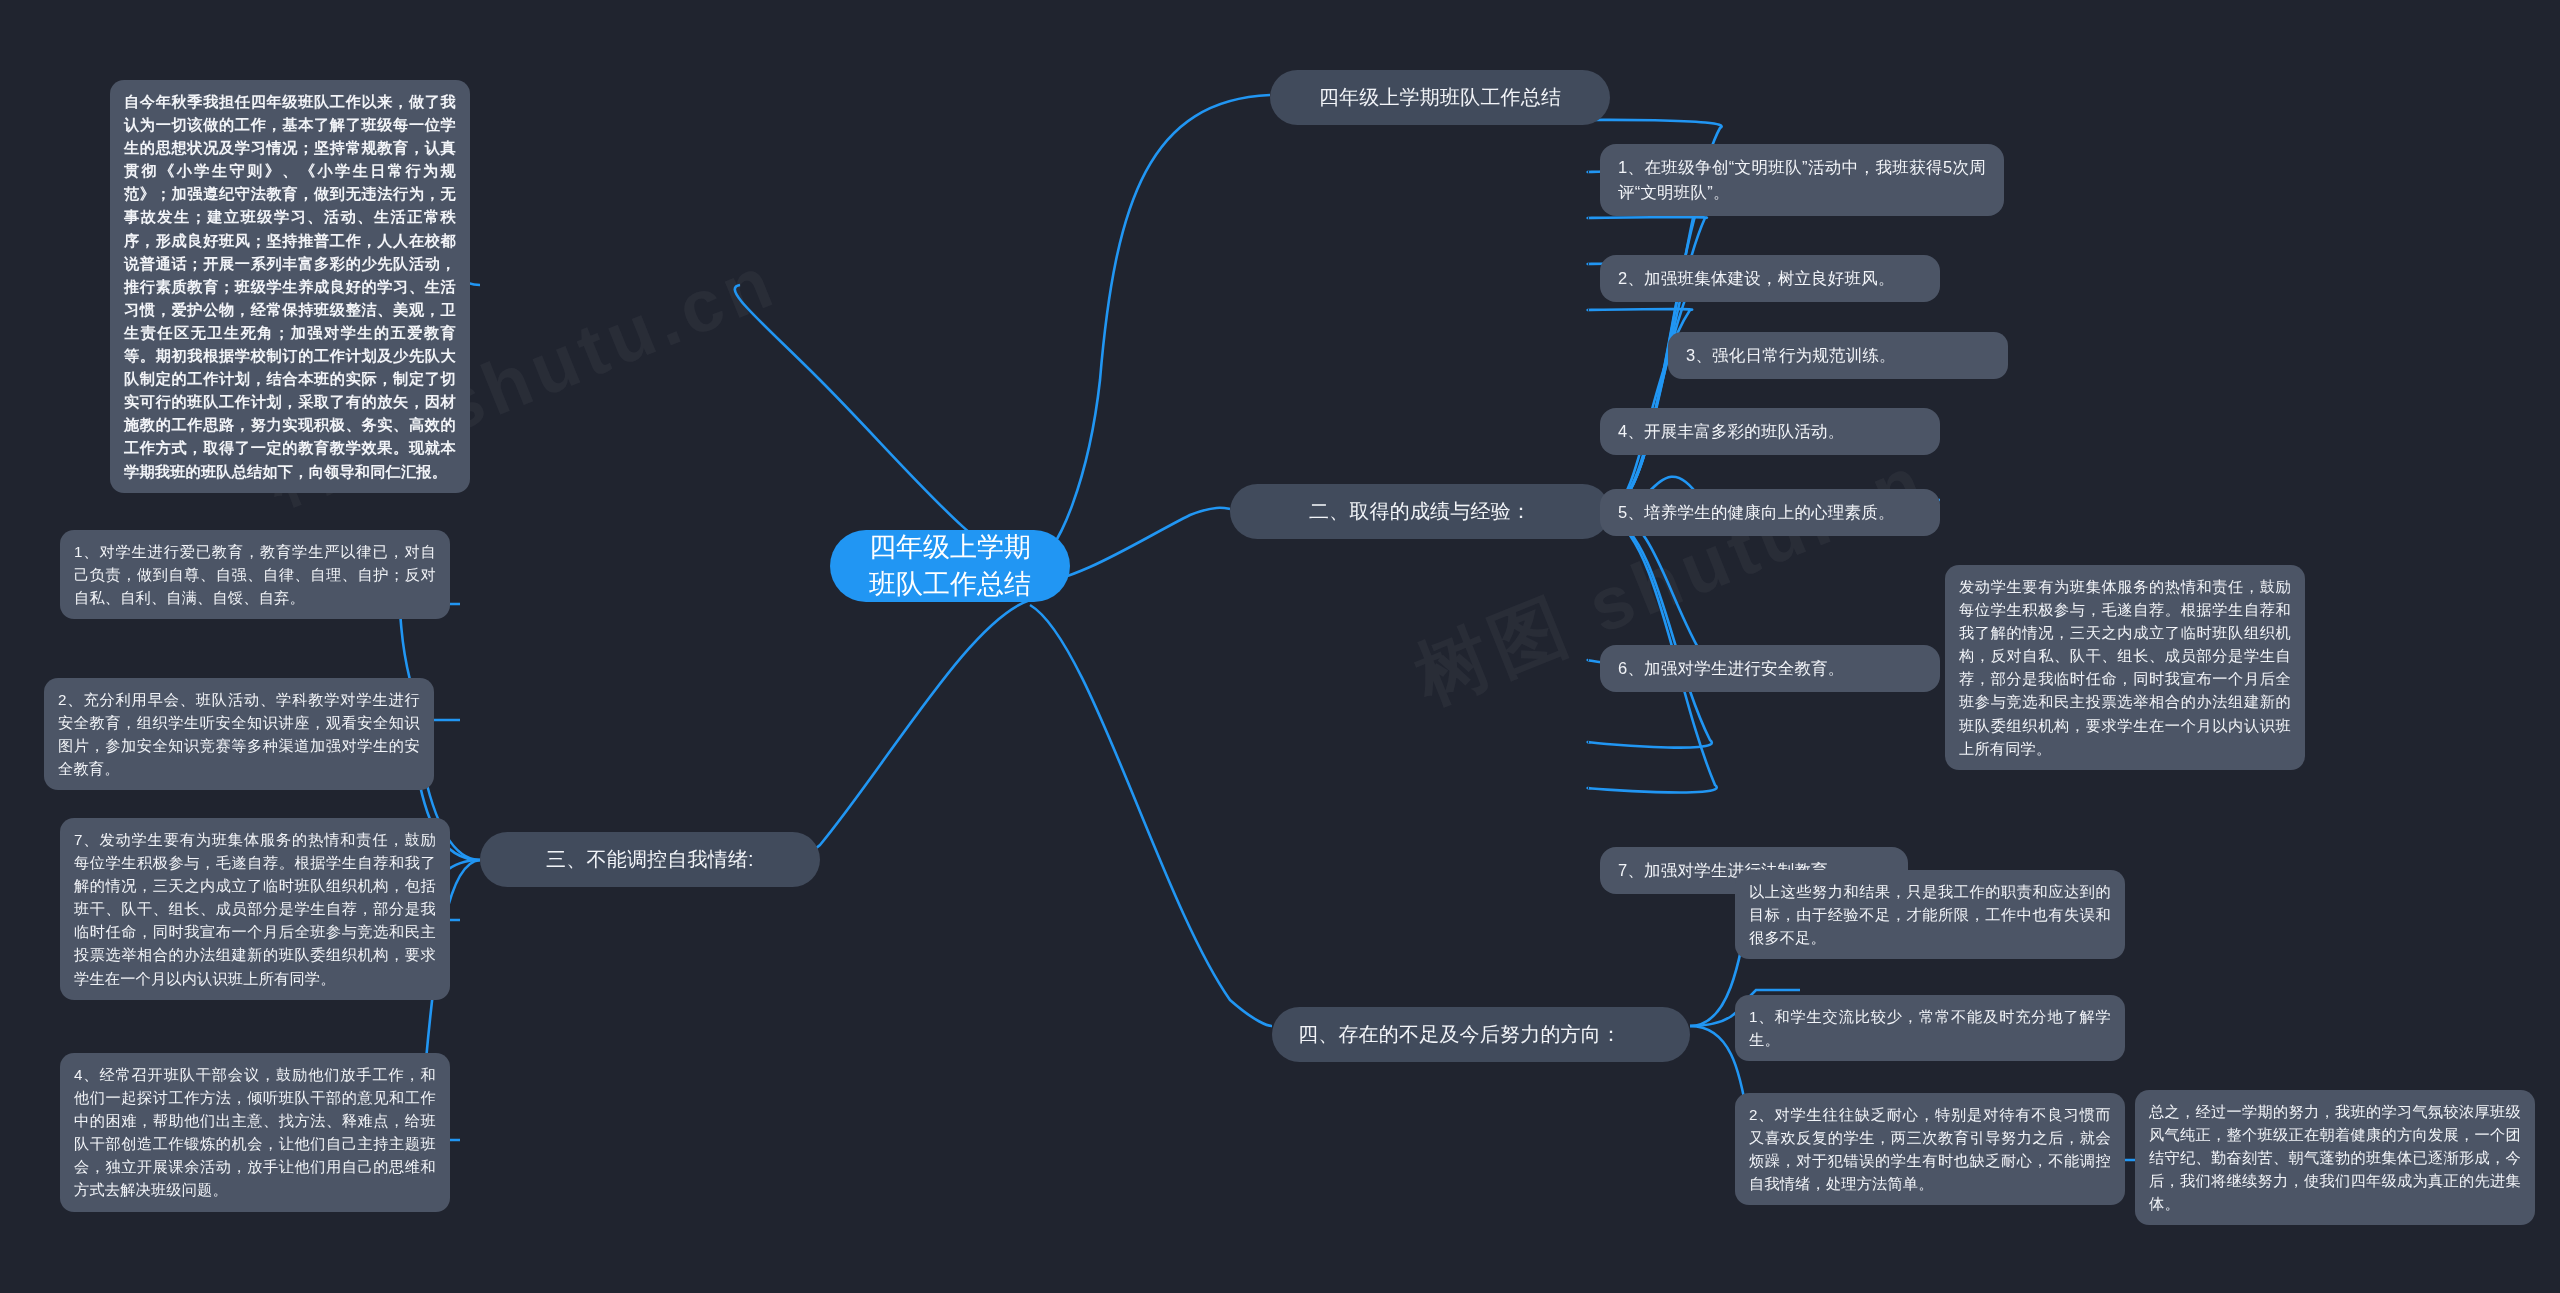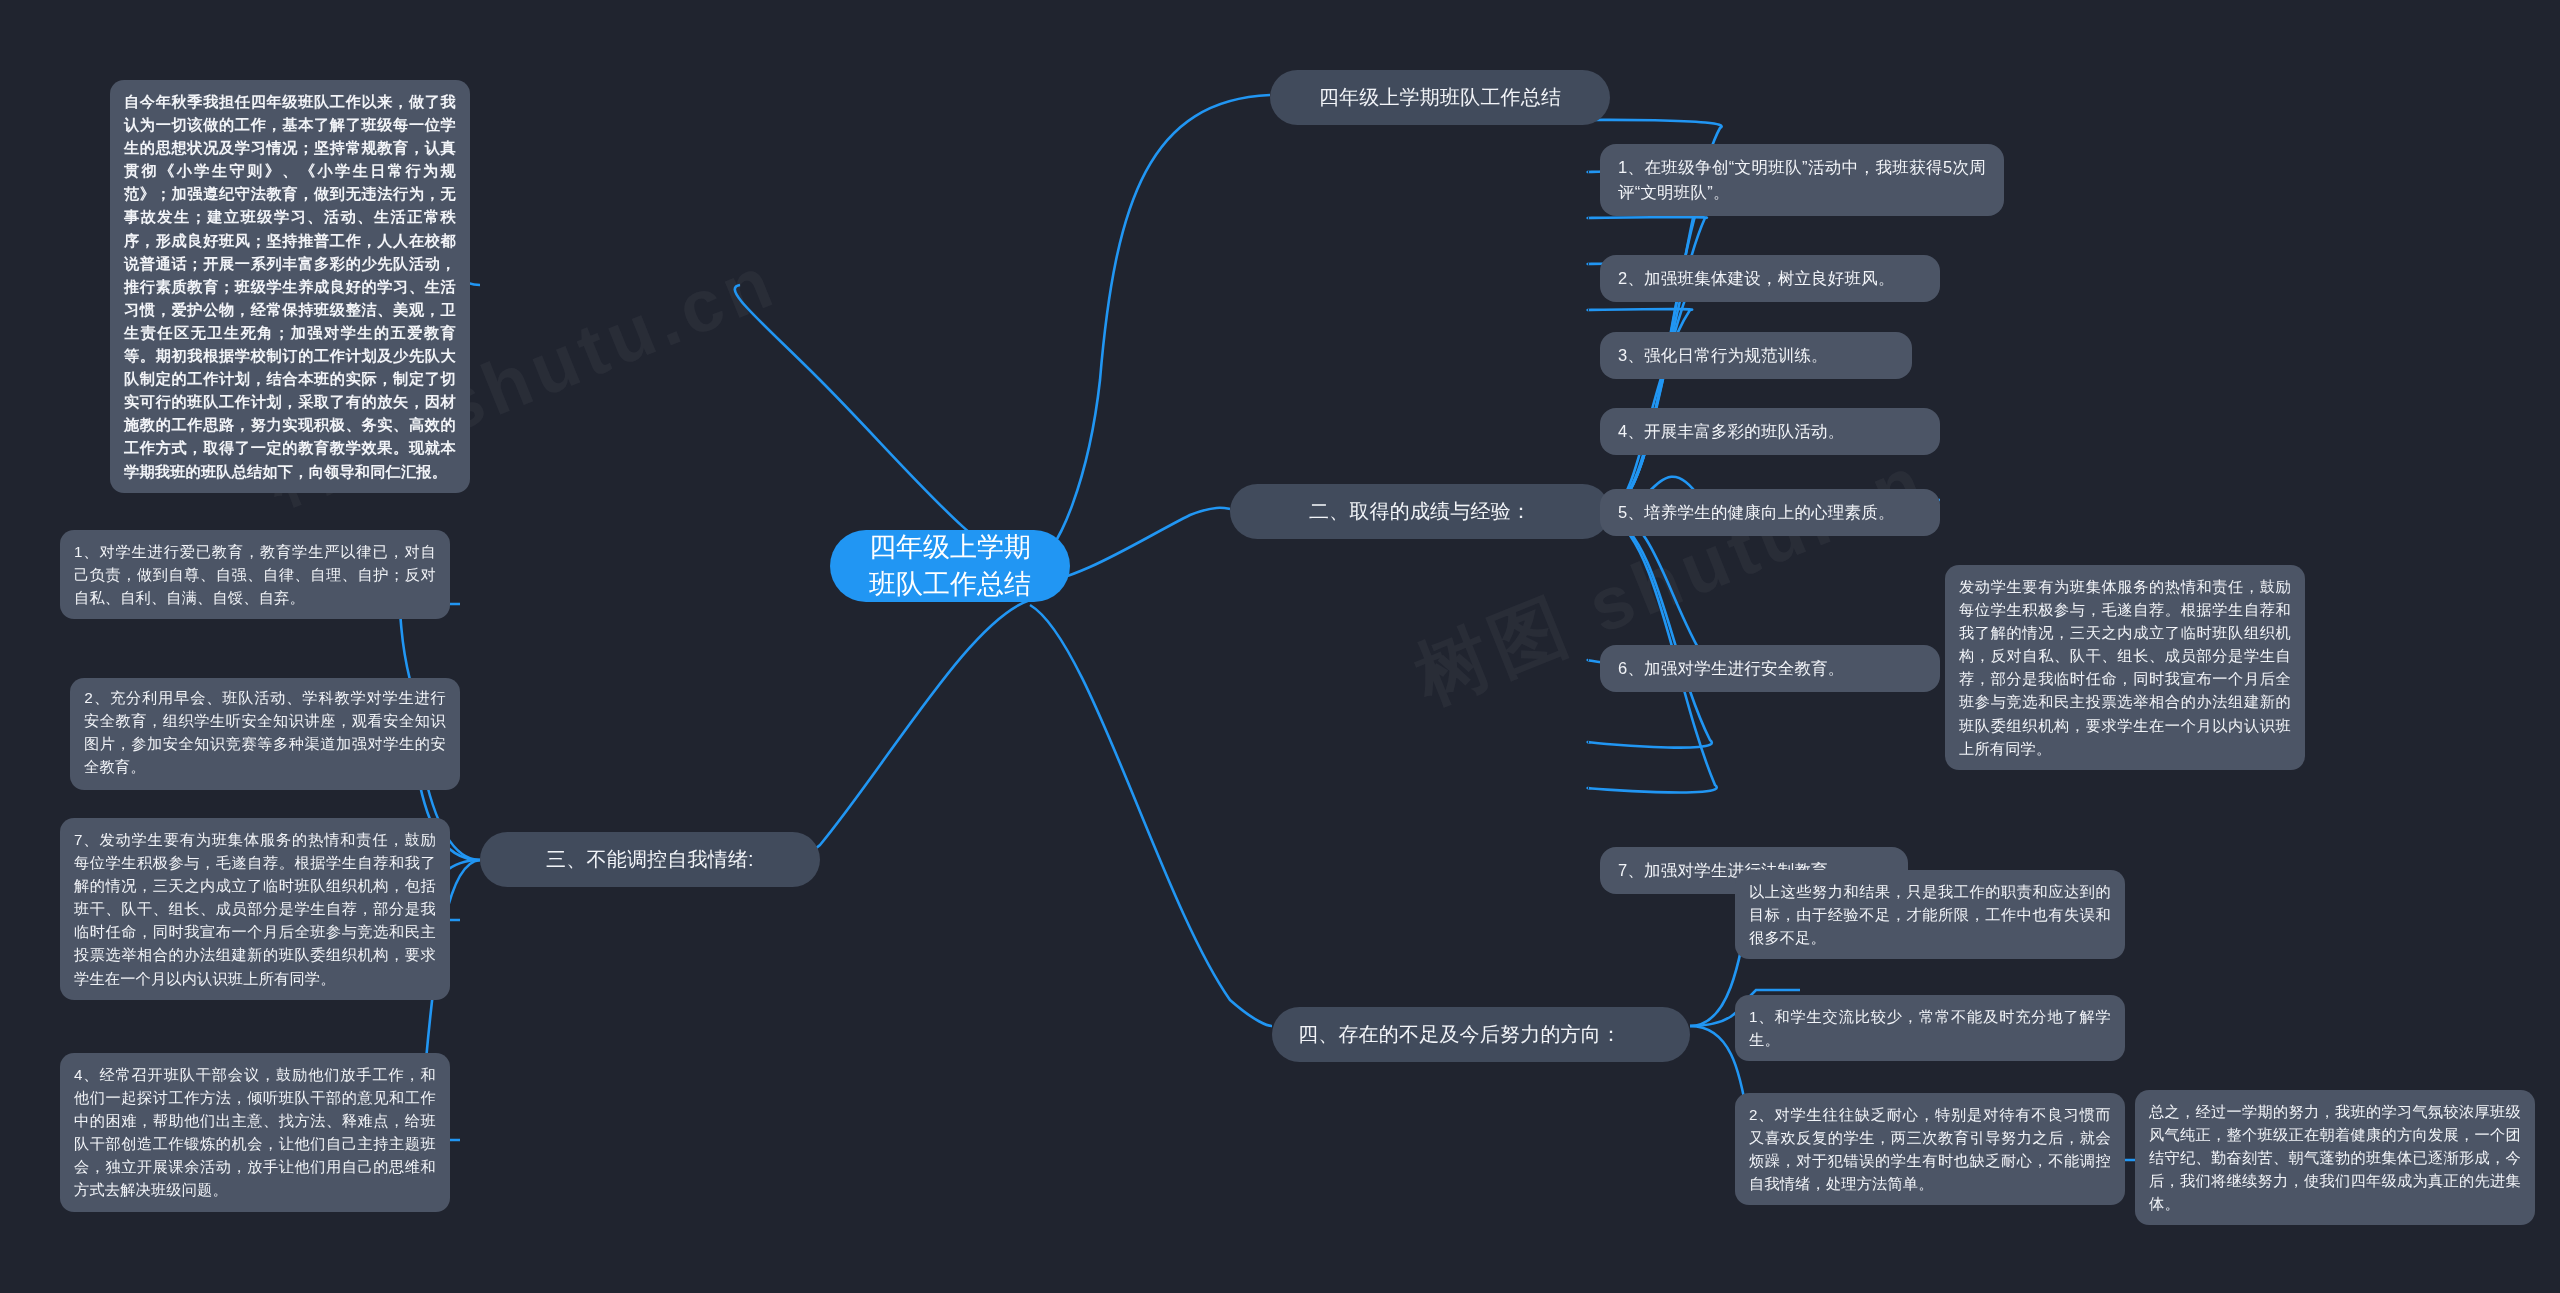--- a/index.html
+++ b/index.html
@@ -139,21 +139,21 @@
   <div class="node pill" style="left:1230px; top:484px; width:380px; text-align:center;">
     <span>二、取得的成绩与经验：</span>
   </div>
 
   <div class="node bullet" style="left:1600px; top:144px; width:404px;">
     <span>1、在班级争创“文明班队”活动中，我班获得5次周评“文明班队”。</span>
   </div>
   <div class="node bullet" style="left:1600px; top:255px; width:340px;">
     <span>2、加强班集体建设，树立良好班风。</span>
   </div>
-  <div class="node bullet" style="left:1600px; top:332px; width:312px;">
+  <div class="node bullet" style="left:1668px; top:332px; width:340px;border-radius:14px;">
     <span>3、强化日常行为规范训练。</span>
   </div>
   <div class="node bullet" style="left:1600px; top:408px; width:340px;">
     <span>4、开展丰富多彩的班队活动。</span>
   </div>
   <div class="node bullet" style="left:1600px; top:489px; width:340px;">
     <span>5、培养学生的健康向上的心理素质。</span>
   </div>
   <div class="node bullet" style="left:1600px; top:645px; width:340px;">
     <span>6、加强对学生进行安全教育。</span>
@@ -165,21 +165,21 @@
     <span>7、加强对学生进行法制教育。</span>
   </div>
 
   <div class="node pill" style="left:480px; top:832px; width:340px; text-align:center;">
     <span>三、不能调控自我情绪:</span>
   </div>
 
   <div class="node para" style="left:60px; top:530px; width:390px;">
     <span>1、对学生进行爱已教育，教育学生严以律已，对自己负责，做到自尊、自强、自律、自理、自护；反对自私、自利、自满、自馁、自弃。</span>
   </div>
-  <div class="node para" style="left:70px; top:678px; width:390px;font-family:Liberation Mono, monospace;">
+  <div class="node para" style="left:44px; top:678px; width:390px;">
     <span>2、充分利用早会、班队活动、学科教学对学生进行安全教育，组织学生听安全知识讲座，观看安全知识图片，参加安全知识竞赛等多种渠道加强对学生的安全教育。</span>
   </div>
   <div class="node para" style="left:60px; top:818px; width:390px;">
     <span>7、发动学生要有为班集体服务的热情和责任，鼓励每位学生积极参与，毛遂自荐。根据学生自荐和我了解的情况，三天之内成立了临时班队组织机构，包括班干、队干、组长、成员部分是学生自荐，部分是我临时任命，同时我宣布一个月后全班参与竞选和民主投票选举相合的办法组建新的班队委组织机构，要求学生在一个月以内认识班上所有同学。</span>
   </div>
   <div class="node para" style="left:60px; top:1053px; width:390px;">
     <span>4、经常召开班队干部会议，鼓励他们放手工作，和他们一起探讨工作方法，倾听班队干部的意见和工作中的困难，帮助他们出主意、找方法、释难点，给班队干部创造工作锻炼的机会，让他们自己主持主题班会，独立开展课余活动，放手让他们用自己的思维和方式去解决班级问题。</span>
   </div>
 
   <div class="node pill" style="left:1272px; top:995px; width:418px;margin-top:12px;">

